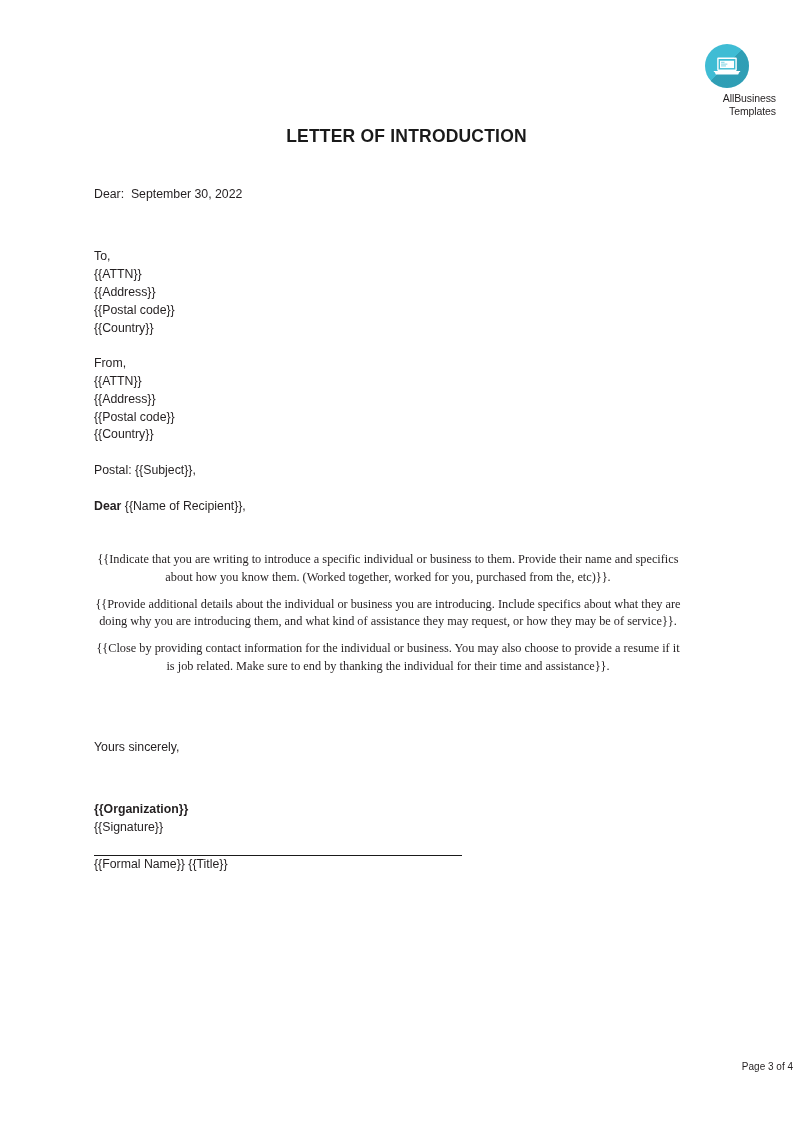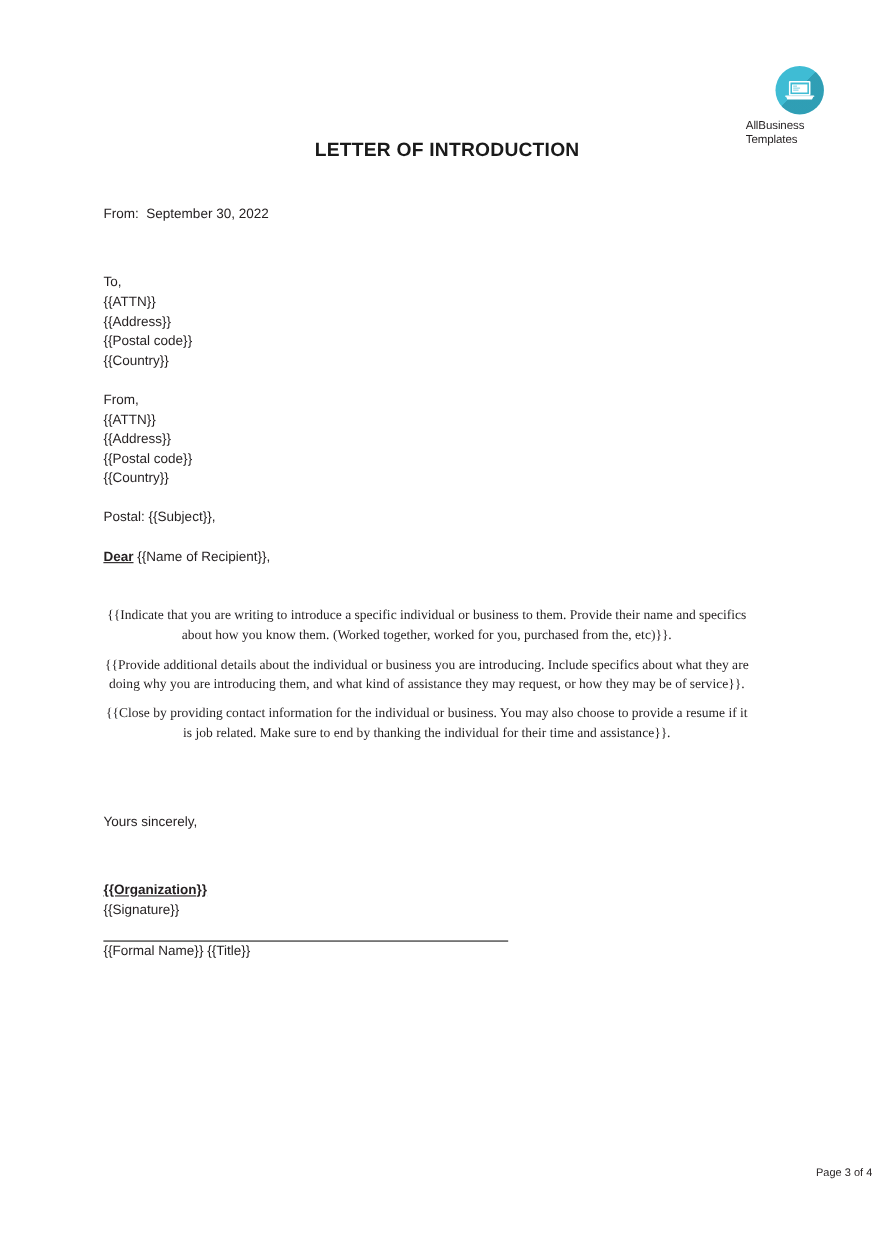--- a/index.html
+++ b/index.html
@@ -16,24 +16,24 @@
     width: 793px;
     height: 1122px;
     background: #ffffff;
     overflow: hidden;
     box-sizing: border-box;
   }
 
   
   .logo-block {
     position: absolute;
-    top: 60px;
+    top: 44px;
     left: 678px;
     width: 98px;
-    text-align: left;
+    text-align: right;
   }
   .logo-circle {
     position: relative;
     width: 44px;
     height: 44px;
     margin: 0 auto;
     border-radius: 50%;
     background: #3fbcd4;
     overflow: hidden;
   }
@@ -79,21 +79,21 @@
     top: 186px;
     width: 588px;
     font-size: 12.3px;
     line-height: 17.8px;
     color: #231f20;
   }
   .line { white-space: pre-wrap; }
   .blank { height: 17.8px; }
   .blank-sm { height: 9px; }
   .blank-lg { height: 36px; }
-  .bold { font-weight: bold; text-decoration: underline; }
+  .bold { font-weight: bold; }
 
   .para {
     margin: 0;
     text-align: center;
     font-family: Liberation Serif, serif;
   }
 
   .sig-rule {
     width: 368px;
     height: 0;
@@ -134,21 +134,21 @@
     <div class="logo-text">
       <div>AllBusiness</div>
       <div>Templates</div>
     </div>
   </div>
 
   <div class="doc-title">LETTER OF INTRODUCTION</div>
 
   <div class="body-area">
 
-    <div class="line"><span>From:</span>&nbsp; <span>September 30, 2022</span></div>
+    <div class="line"><span>Dear:</span>&nbsp; <span>September 30, 2022</span></div>
 
     <div class="blank"></div>
     <div class="blank"></div>
     <div class="blank-sm"></div>
 
     <div class="line">To,</div>
     <div class="line">{{ATTN}}</div>
     <div class="line">{{Address}}</div>
     <div class="line">{{Postal code}}</div>
     <div class="line">{{Country}}</div>

